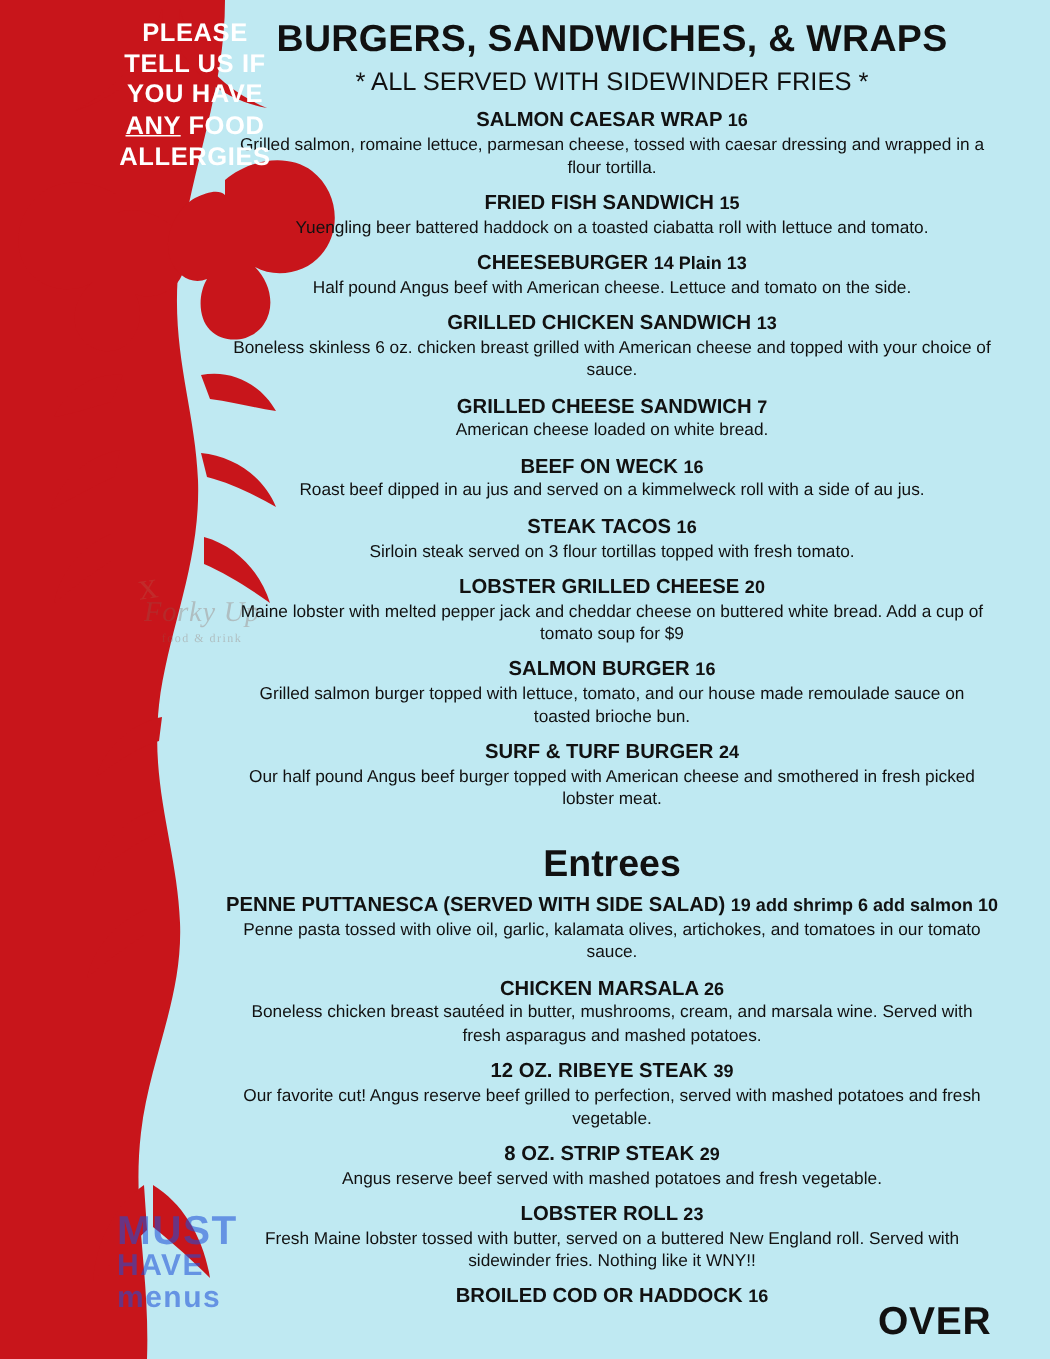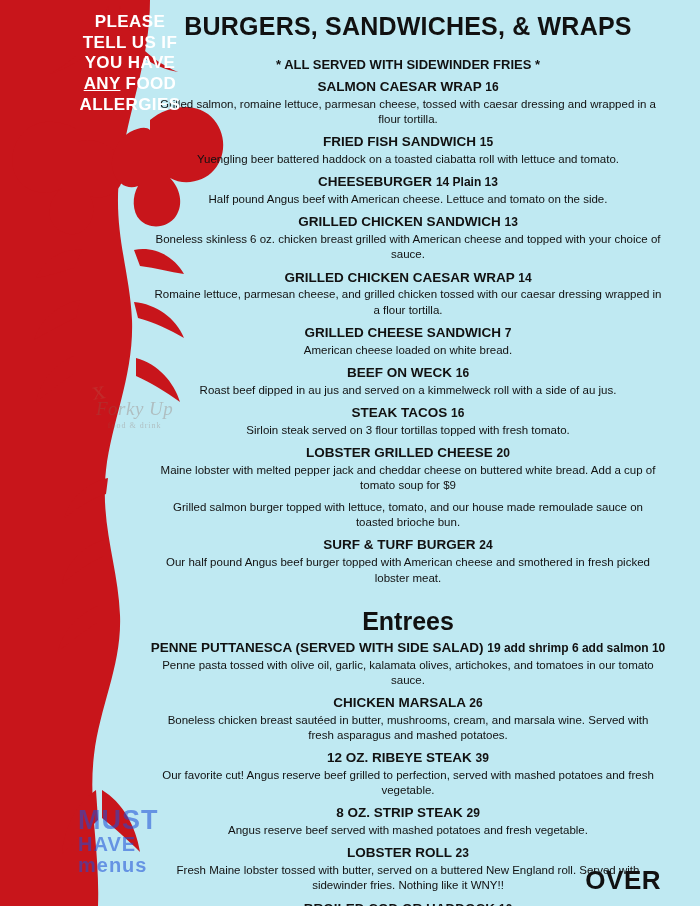--- a/index.html
+++ b/index.html
@@ -105,23 +105,23 @@
     color: #111111;
     text-align: center;
   }
   .section-title {
     font-size: 25px;
     font-weight: bold;
     letter-spacing: .2px;
     margin: 4px 0 1px 0;
   }
   .section-sub {
-    font-size: 13px;
-    font-weight: bold;
-    margin: 16px 0 7px 0;
+    font-size: 17px;
+    font-weight: normal;
+    margin: 4px 0 7px 0;
   }
   .entrees-title {
     font-size: 25px;
     font-weight: bold;
     margin: 21px 0 4px 0;
   }
   .item { margin: 0 0 7px 0; }
   .item-name {
     font-size: 13.5px;
     font-weight: bold;
@@ -234,24 +234,20 @@
   <div class="item">
     <div class="item-name"><span>CHEESEBURGER</span> <span class="price">14  Plain 13</span></div>
     <div class="item-desc">Half pound Angus beef with American cheese. Lettuce and tomato on the side.</div>
   </div>
 
   <div class="item">
     <div class="item-name"><span>GRILLED CHICKEN SANDWICH</span> <span class="price">13</span></div>
     <div class="item-desc">Boneless skinless 6 oz. chicken breast grilled with American cheese and topped with your choice of sauce.</div>
   </div>
 
-  <div class="item">
-    <div class="item-name"><span>GRILLED CHICKEN CAESAR WRAP</span> <span class="price">14</span></div>
-    <div class="item-desc">Romaine lettuce, parmesan cheese, and grilled chicken tossed with our caesar dressing wrapped in a flour tortilla.</div>
-  </div>
 
   <div class="item">
     <div class="item-name"><span>GRILLED CHEESE SANDWICH</span> <span class="price">7</span></div>
     <div class="item-desc">American cheese loaded on white bread.</div>
   </div>
 
   <div class="item">
     <div class="item-name"><span>BEEF ON WECK</span> <span class="price">16</span></div>
     <div class="item-desc">Roast beef dipped in au jus and served on a kimmelweck roll with a side of au jus.</div>
   </div>
@@ -260,20 +256,21 @@
     <div class="item-name"><span>STEAK TACOS</span> <span class="price">16</span></div>
     <div class="item-desc">Sirloin steak served on 3 flour tortillas topped with fresh tomato.</div>
   </div>
 
   <div class="item">
     <div class="item-name"><span>LOBSTER GRILLED CHEESE</span> <span class="price">20</span></div>
     <div class="item-desc">Maine lobster with melted pepper jack and cheddar cheese on buttered white bread. Add a cup of tomato soup for $9</div>
   </div>
 
   <div class="item">
+    <div class="item-name"><span>SALMON BURGER</span> <span class="price">16</span></div>
     <div class="item-desc">Grilled salmon burger topped with lettuce, tomato, and our house made remoulade sauce on toasted brioche bun.</div>
   </div>
 
   <div class="item">
     <div class="item-name"><span>SURF &amp; TURF BURGER</span> <span class="price">24</span></div>
     <div class="item-desc">Our half pound Angus beef burger topped with American cheese and smothered in fresh picked lobster meat.</div>
   </div>
 
   <div class="entrees-title">Entrees</div>
 

